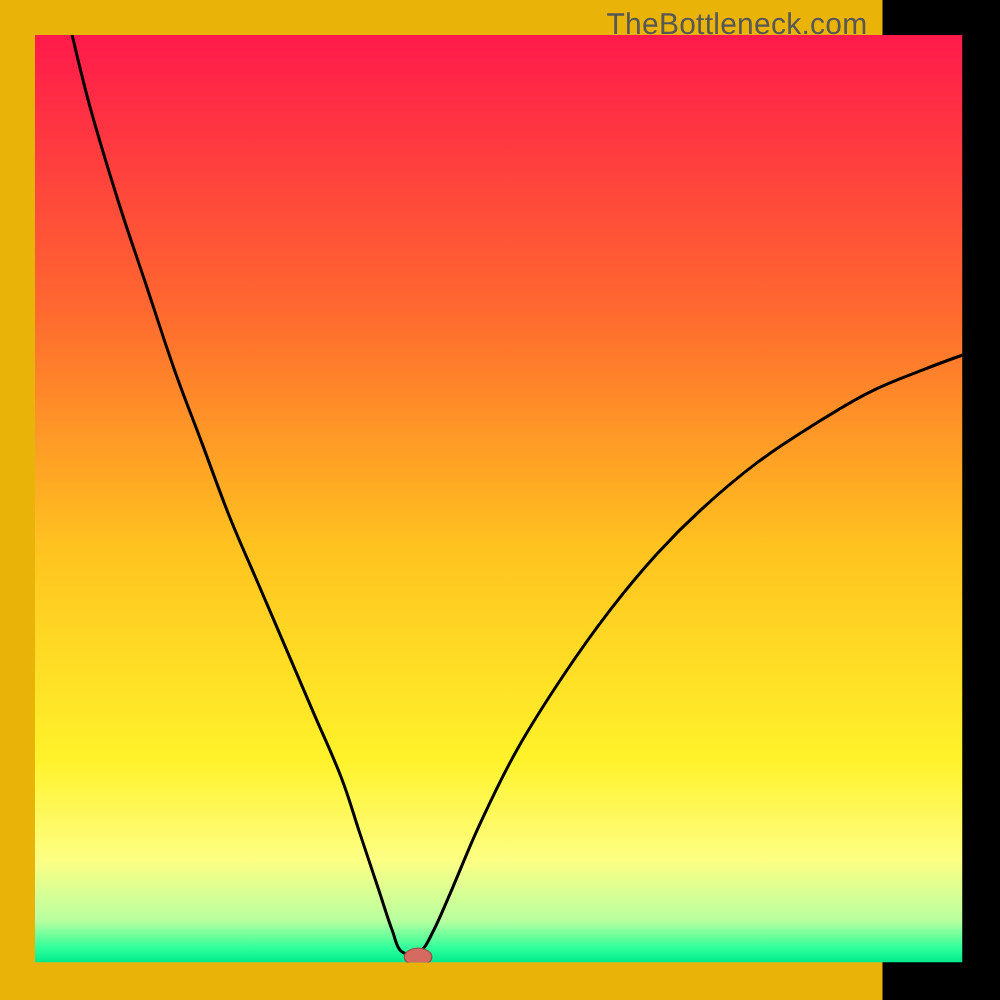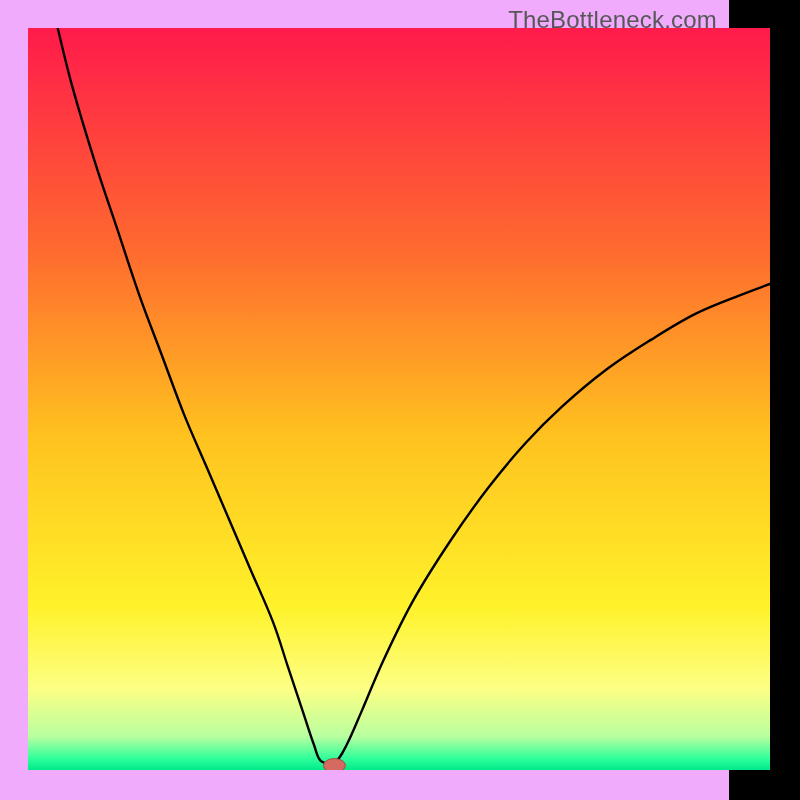--- a/index.html
+++ b/index.html
@@ -7,22 +7,21 @@
     padding: 0;
     width: 800px;
     height: 800px;
     background: #000;
     overflow: hidden;
   }
   .frame {
     position: relative;
     width: 706px;
     height: 800px;
-    background: #f0abfc;
-    padding-left: 23px;
+    background: #eab308;
   }
   .watermark {
     position: absolute;
     top: 6px;
     right: 12px;
     font-family: Arial, Helvetica, sans-serif;
     font-size: 24px;
     color: #575757;
     font-weight: 500;
     letter-spacing: 0.2px;

